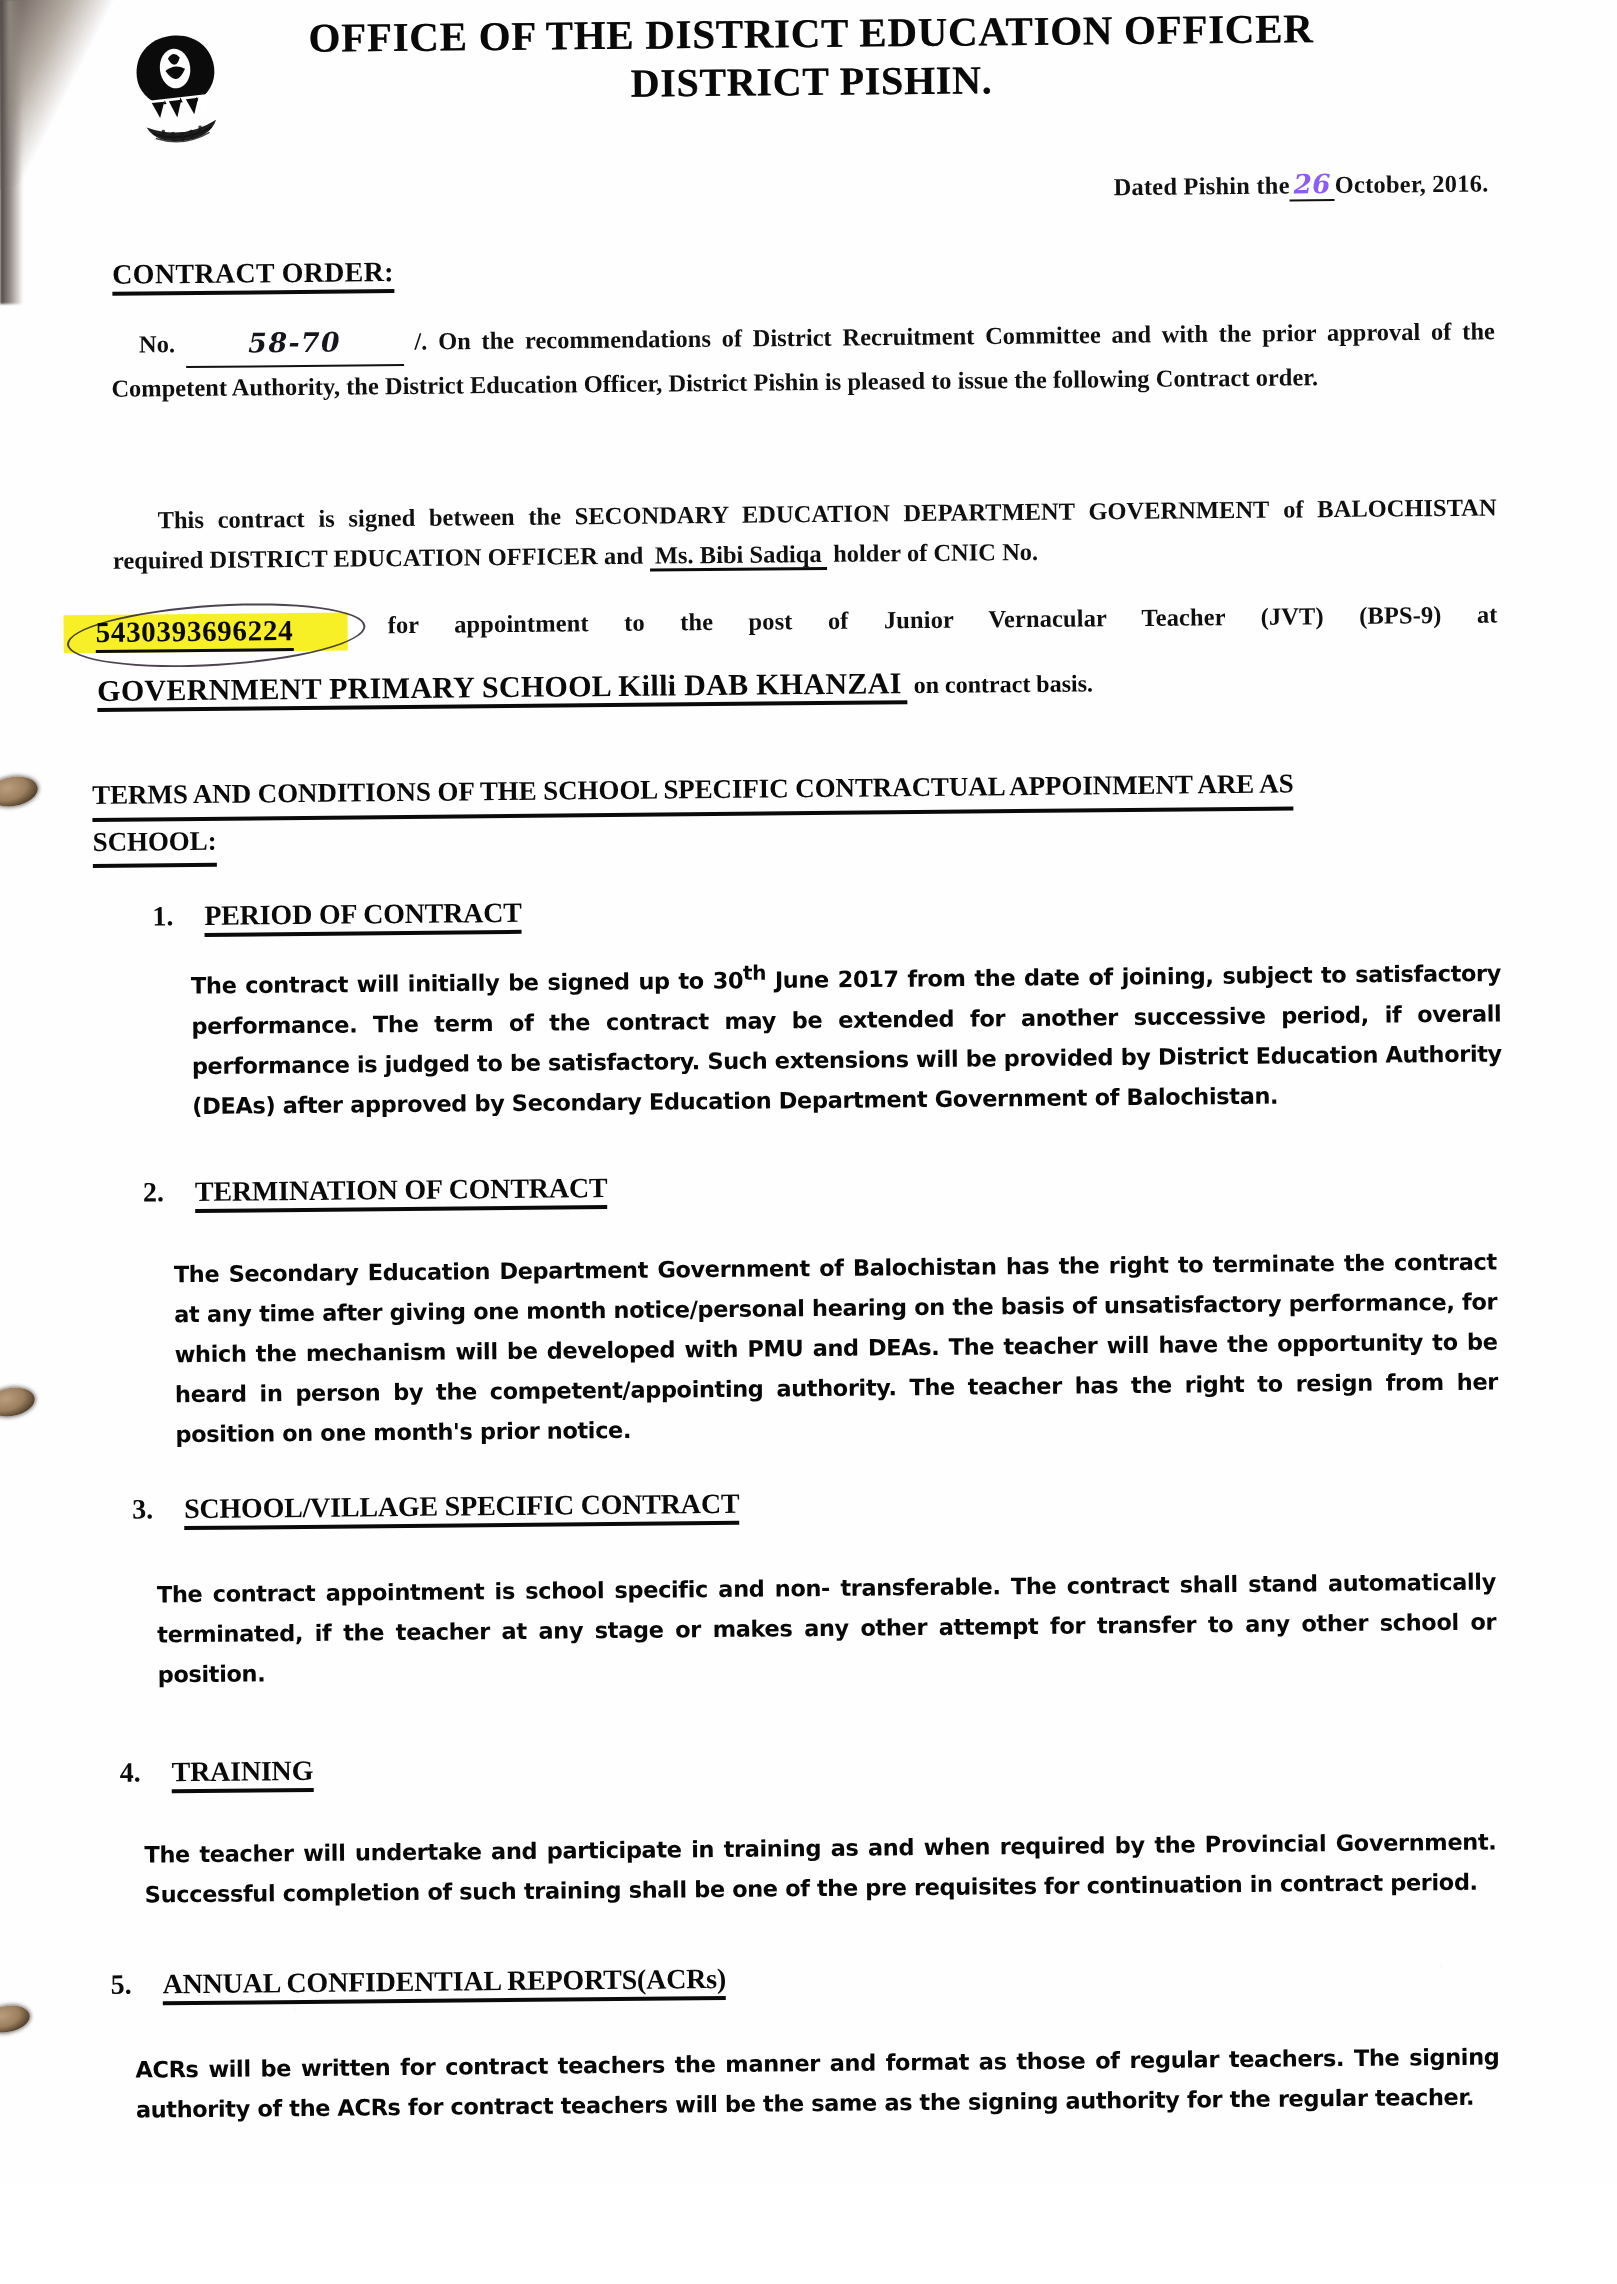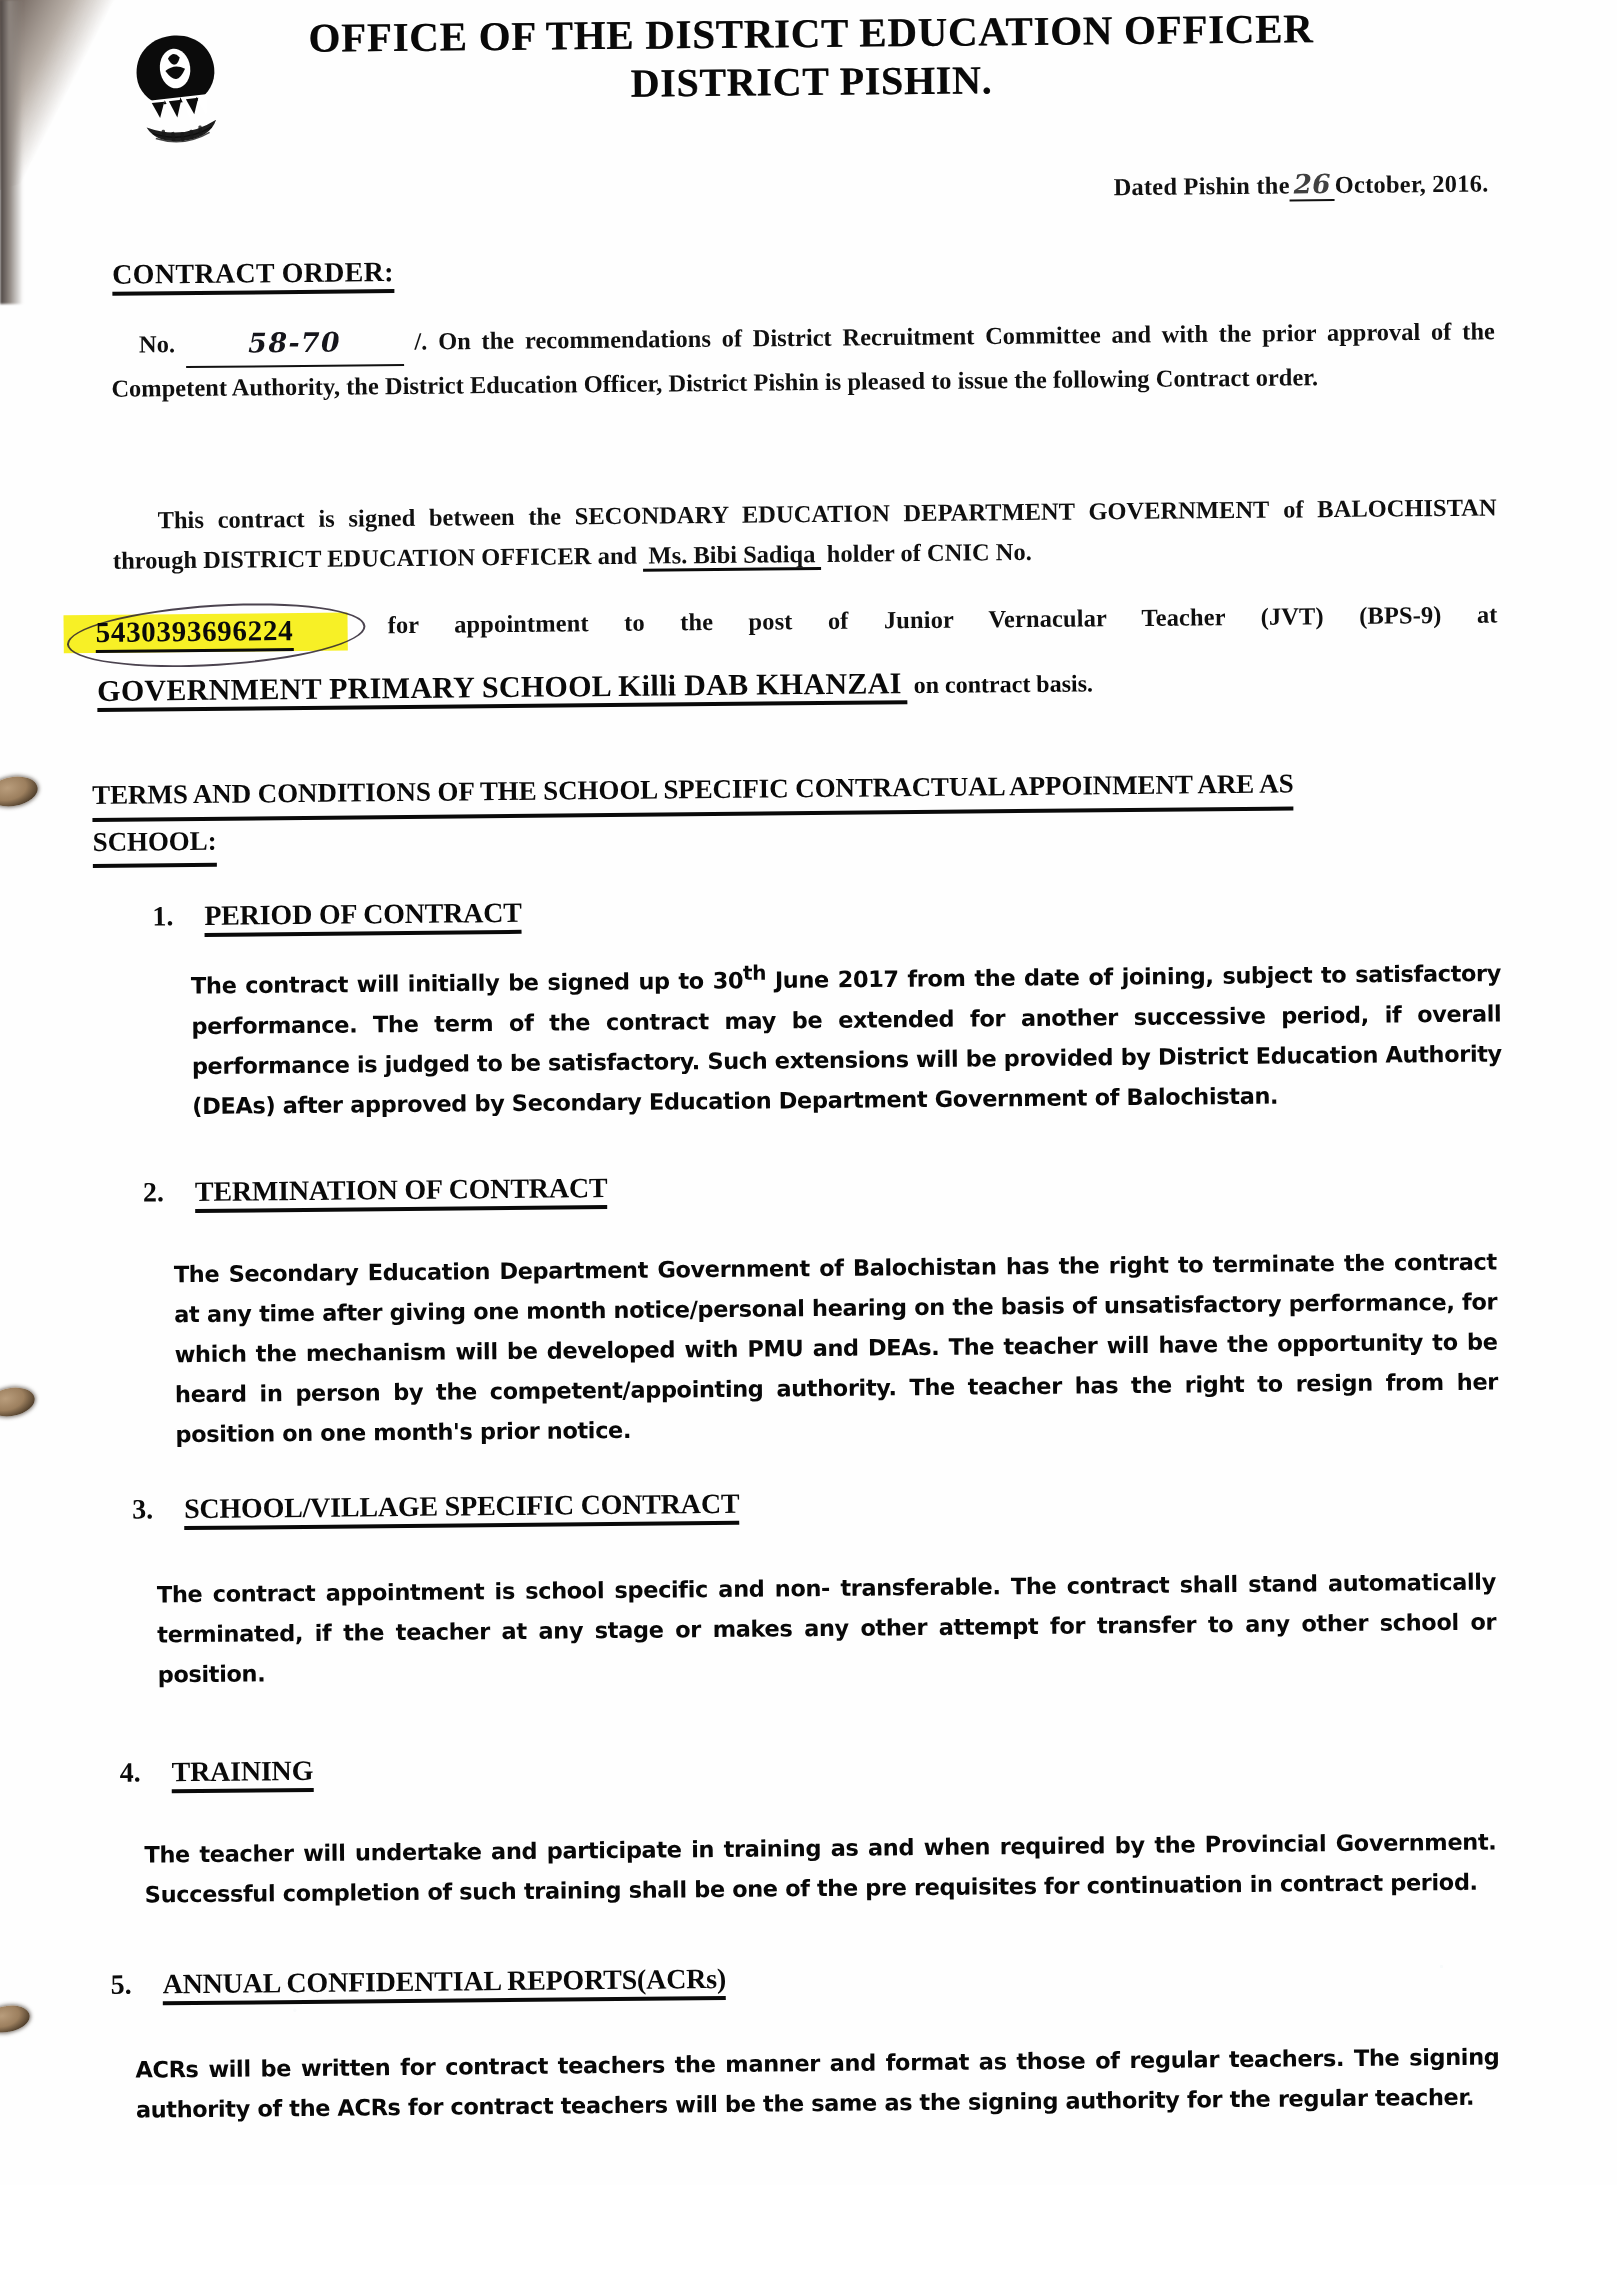--- a/index.html
+++ b/index.html
@@ -102,21 +102,21 @@
     white-space: nowrap;
     color: #121212;
   }
   .dated .hand {
     font-family: "DejaVu Serif", serif;
     font-style: italic;
     font-weight: 700;
     font-size: 26.4px;
     padding: 0 4px;
     border-bottom: 2px solid #111;
-    color: #404040;
+    color: #8b5cf6;
   }
 
   
   .co-title {
     position: absolute;
     left: 118px;
     top: 252px;
     font-size: 28px;
     font-weight: 700;
     letter-spacing: 0.3px;
@@ -355,21 +355,21 @@
       <span class="no-label">No.</span>
       <span class="blank-fill">58-70</span>
       <span>/. On the recommendations of District Recruitment Committee and with the prior approval of the Competent Authority, the District Education Officer, District Pishin is pleased to issue the following Contract order.</span>
     </div>
 
     <div class="body-block p2">
       <span class="indent"></span><span>This contract is signed between the</span>
       <span class="bold">SECONDARY EDUCATION DEPARTMENT GOVERNMENT</span>
       <span>of</span>
       <span class="bold">BALOCHISTAN</span>
-      <span>through</span>
+      <span>required</span>
       <span class="bold">DISTRICT EDUCATION OFFICER</span>
       <span>and</span>
       <span class="uline-name">Ms. Bibi Sadiqa</span>
       <span>holder of CNIC No.</span>
     </div>
 
     <div class="cnic-wrap">
       <div class="cnic-hl"></div>
       <div class="cnic-oval"></div>
       <div class="cnic-num">5430393696224</div>

